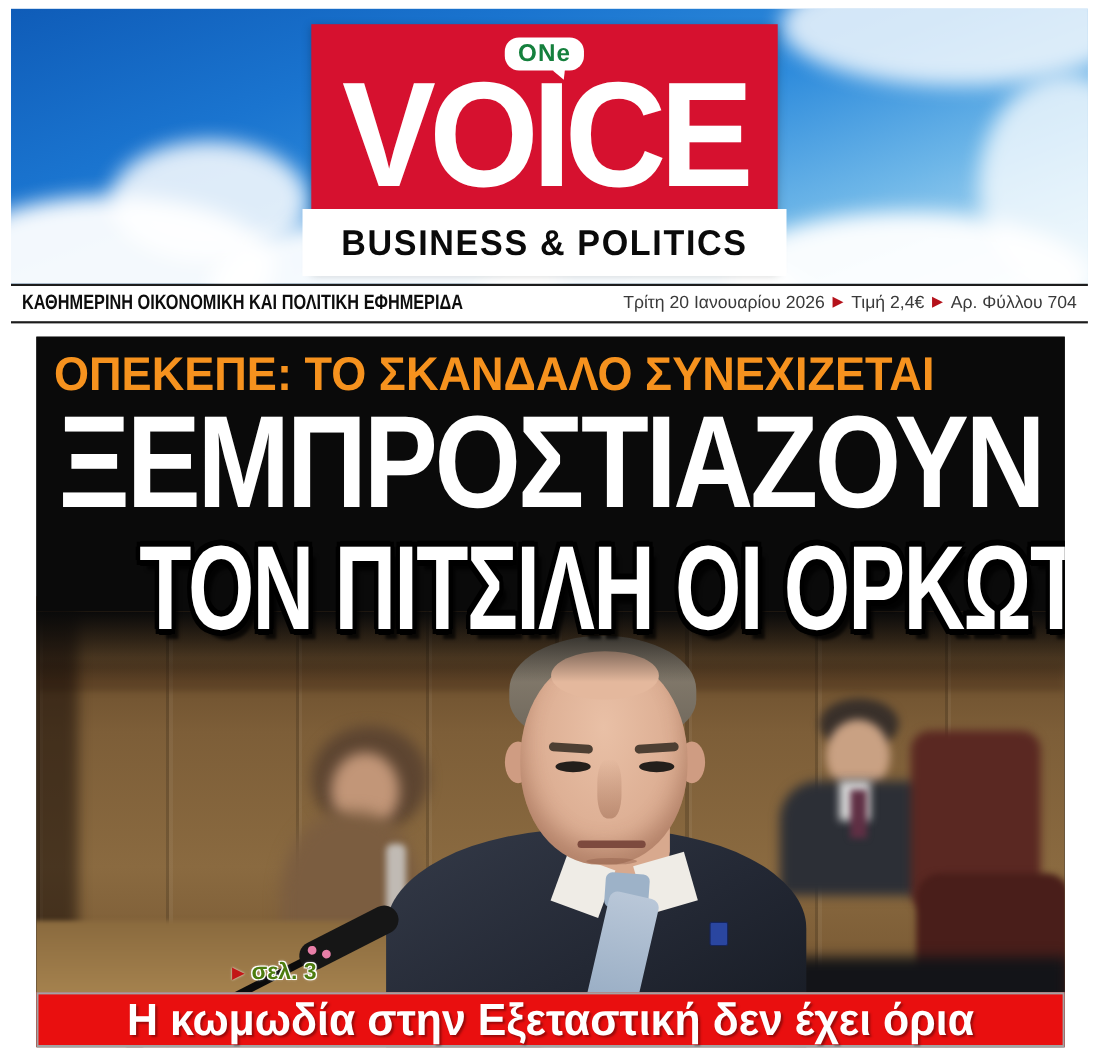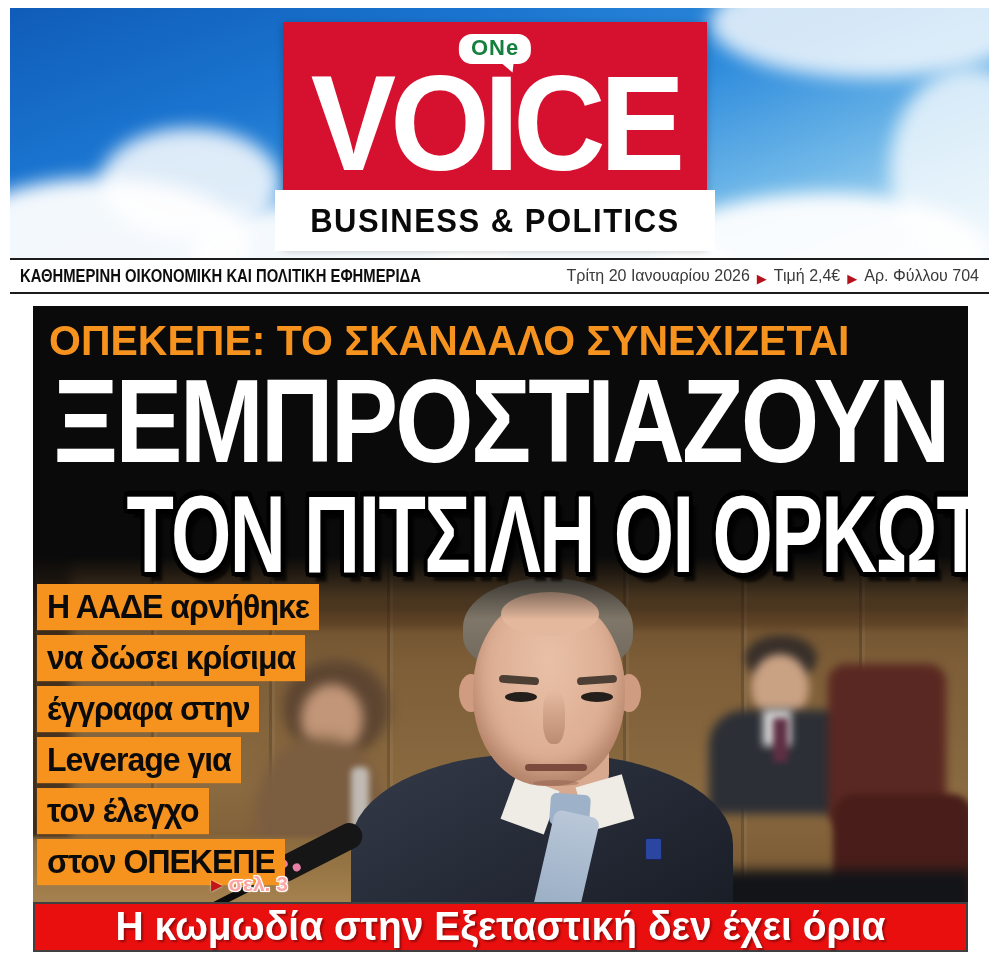--- a/index.html
+++ b/index.html
@@ -27,21 +27,21 @@
             display:flex;align-items:center;justify-content:center;}
   .bp-strip span{color:#0a0a0a;font-weight:bold;font-size:31px;letter-spacing:1.5px;
             transform:scaleY(1.05);}
 
   
   .dateline{position:absolute;left:10px;right:10px;top:258px;height:32px;
             border-top:2px solid #1c1c1c;border-bottom:2px solid #1c1c1c;
             display:flex;align-items:center;justify-content:space-between;padding:0 10px;}
   .tagline{font-weight:bold;font-size:19px;color:#0d0d0d;white-space:nowrap;
            transform:scaleX(.78);transform-origin:left center;letter-spacing:0;}
-  .dateinfo{display:flex;align-items:flex-end;gap:7px;font-size:16px;color:#3a3a3a;white-space:nowrap;}
+  .dateinfo{display:flex;align-items:flex-start;gap:7px;font-size:16px;color:#3a3a3a;white-space:nowrap;}
   .marker{color:#b5121b;font-size:13px;line-height:1;}
 
   
   .hero{position:absolute;left:33px;top:306px;width:935px;height:646px;overflow:hidden;background:#0a0a0a;}
   .black-top{position:absolute;left:0;top:0;width:100%;height:250px;background:#0a0a0a;z-index:2;}
   .fade{position:absolute;left:0;top:250px;width:100%;height:64px;z-index:2;
         background:linear-gradient(#0a0a0a,rgba(10,10,10,0));}
 
   .kicker{position:absolute;left:16px;top:10px;z-index:5;color:#f6921e;font-weight:bold;
           font-size:41px;letter-spacing:0;white-space:nowrap;transform:scaleY(1.05);transform-origin:left top;}
@@ -54,25 +54,25 @@
        text-shadow:4px 4px 0 #000,-4px -4px 0 #000,4px -4px 0 #000,-4px 4px 0 #000,
                    0 5px 0 #000,5px 0 0 #000,0 -5px 0 #000,-5px 0 0 #000,8px 8px 3px rgba(0,0,0,.75);}
 
   .deck{position:absolute;left:4px;top:278px;z-index:5;}
   .deck-line{width:fit-content;background:#f6921e;color:#0b0b0b;font-weight:bold;font-size:32px;
              line-height:1;padding:5px 10px 7px;margin-bottom:7px;letter-spacing:-1px;
              transform:scaleY(1.05);transform-origin:left top;white-space:nowrap;}
 
   .pageref{position:absolute;left:178px;top:566px;z-index:6;display:flex;align-items:center;gap:6px;}
   .pageref .marker{font-size:15px;color:#c21717;text-shadow:0 0 2px #fff;}
-  .pageref .txt{font-weight:bold;font-size:21px;color:#fca5a5;
+  .pageref .txt{font-weight:bold;font-size:21px;color:#4d7c0f;
                 text-shadow:0 0 3px #fff,1px 1px 0 #fff,-1px -1px 0 #fff,1px -1px 0 #fff,-1px 1px 0 #fff;}
 
   .banner{position:absolute;left:0;right:0;top:596px;height:50px;z-index:7;background:#e90f0f;
-          border:2px solid #404040;box-sizing:border-box;display:flex;align-items:flex-start;justify-content:center;}
+          border:2px solid #a3a3a3;box-sizing:border-box;display:flex;align-items:flex-end;justify-content:center;}
   .banner span{color:#ffffff;font-weight:bold;font-size:39px;white-space:nowrap;letter-spacing:0;
           transform:scaleY(1.05);text-shadow:2px 2px 2px rgba(0,0,0,.35);}
 
   
   .photo{position:absolute;left:0;top:236px;width:935px;height:410px;z-index:1;overflow:hidden;
          background:
            repeating-linear-gradient(90deg,rgba(0,0,0,.16) 0 3px,rgba(255,255,255,.05) 3px 6px,rgba(0,0,0,0) 6px 118px),
            linear-gradient(180deg,#5a3f22 0%,#7d5e38 30%,#8a6a40 60%,#6e4f2c 100%);}
   .photo .el{position:absolute;}
   .rail1{left:0;top:60px;width:100%;height:26px;background:rgba(62,40,20,.38);filter:blur(3px);}
@@ -218,28 +218,20 @@
       </div>
     </div>
 
     <div class="black-top"></div>
     <div class="fade"></div>
 
     <div class="kicker">ΟΠΕΚΕΠΕ: ΤΟ ΣΚΑΝΔΑΛΟ ΣΥΝΕΧΙΖΕΤΑΙ</div>
     <div class="h1a">ΞΕΜΠΡΟΣΤΙΑΖΟΥΝ</div>
     <div class="h1b">ΤΟΝ ΠΙΤΣΙΛΗ ΟΙ ΟΡΚΩΤΟΙ</div>
 
-    <div class="deck">
-      <div class="deck-line">Η ΑΑΔΕ αρνήθηκε</div>
-      <div class="deck-line">να δώσει κρίσιμα</div>
-      <div class="deck-line">έγγραφα στην</div>
-      <div class="deck-line">Leverage για</div>
-      <div class="deck-line">τον έλεγχο</div>
-      <div class="deck-line">στον ΟΠΕΚΕΠΕ</div>
-    </div>
 
     <div class="pageref">
       <span class="marker">▶</span>
       <span class="txt">σελ. 3</span>
     </div>
 
     <div class="banner">
       <span>Η κωμωδία στην Εξεταστική δεν έχει όρια</span>
     </div>
   </div>

